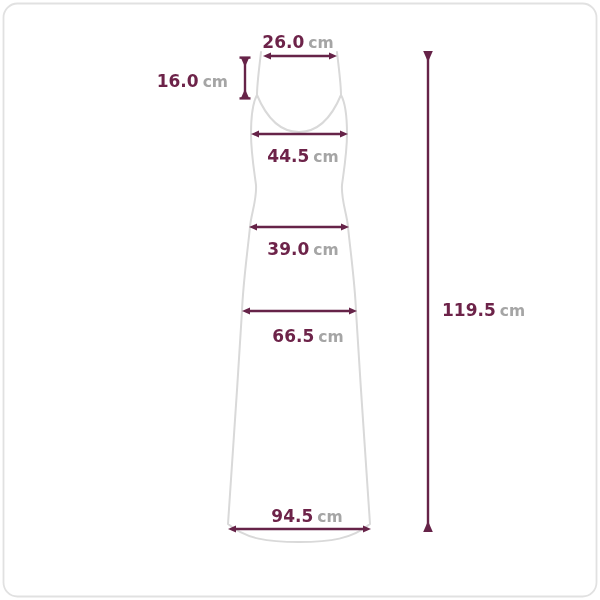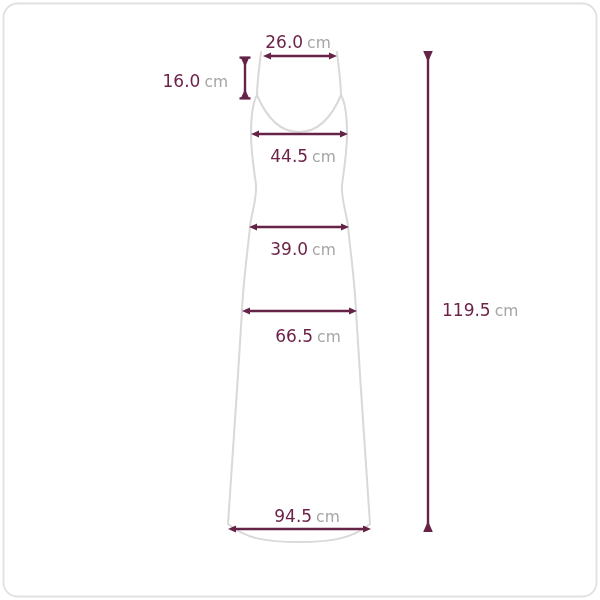--- a/index.html
+++ b/index.html
@@ -7,20 +7,21 @@
     padding: 0;
     background: #ffffff;
     width: 600px;
     height: 600px;
     overflow: hidden;
   }
   .stage {
     position: relative;
     width: 600px;
     height: 600px;
+    font-weight: bold;
   }
   svg text {
     font-family: "DejaVu Sans", "Liberation Sans", sans-serif;
   }
   .num {
     font-size: 17px;
     fill: #6D2349;
   }
   .unit {
     font-size: 15.5px;

